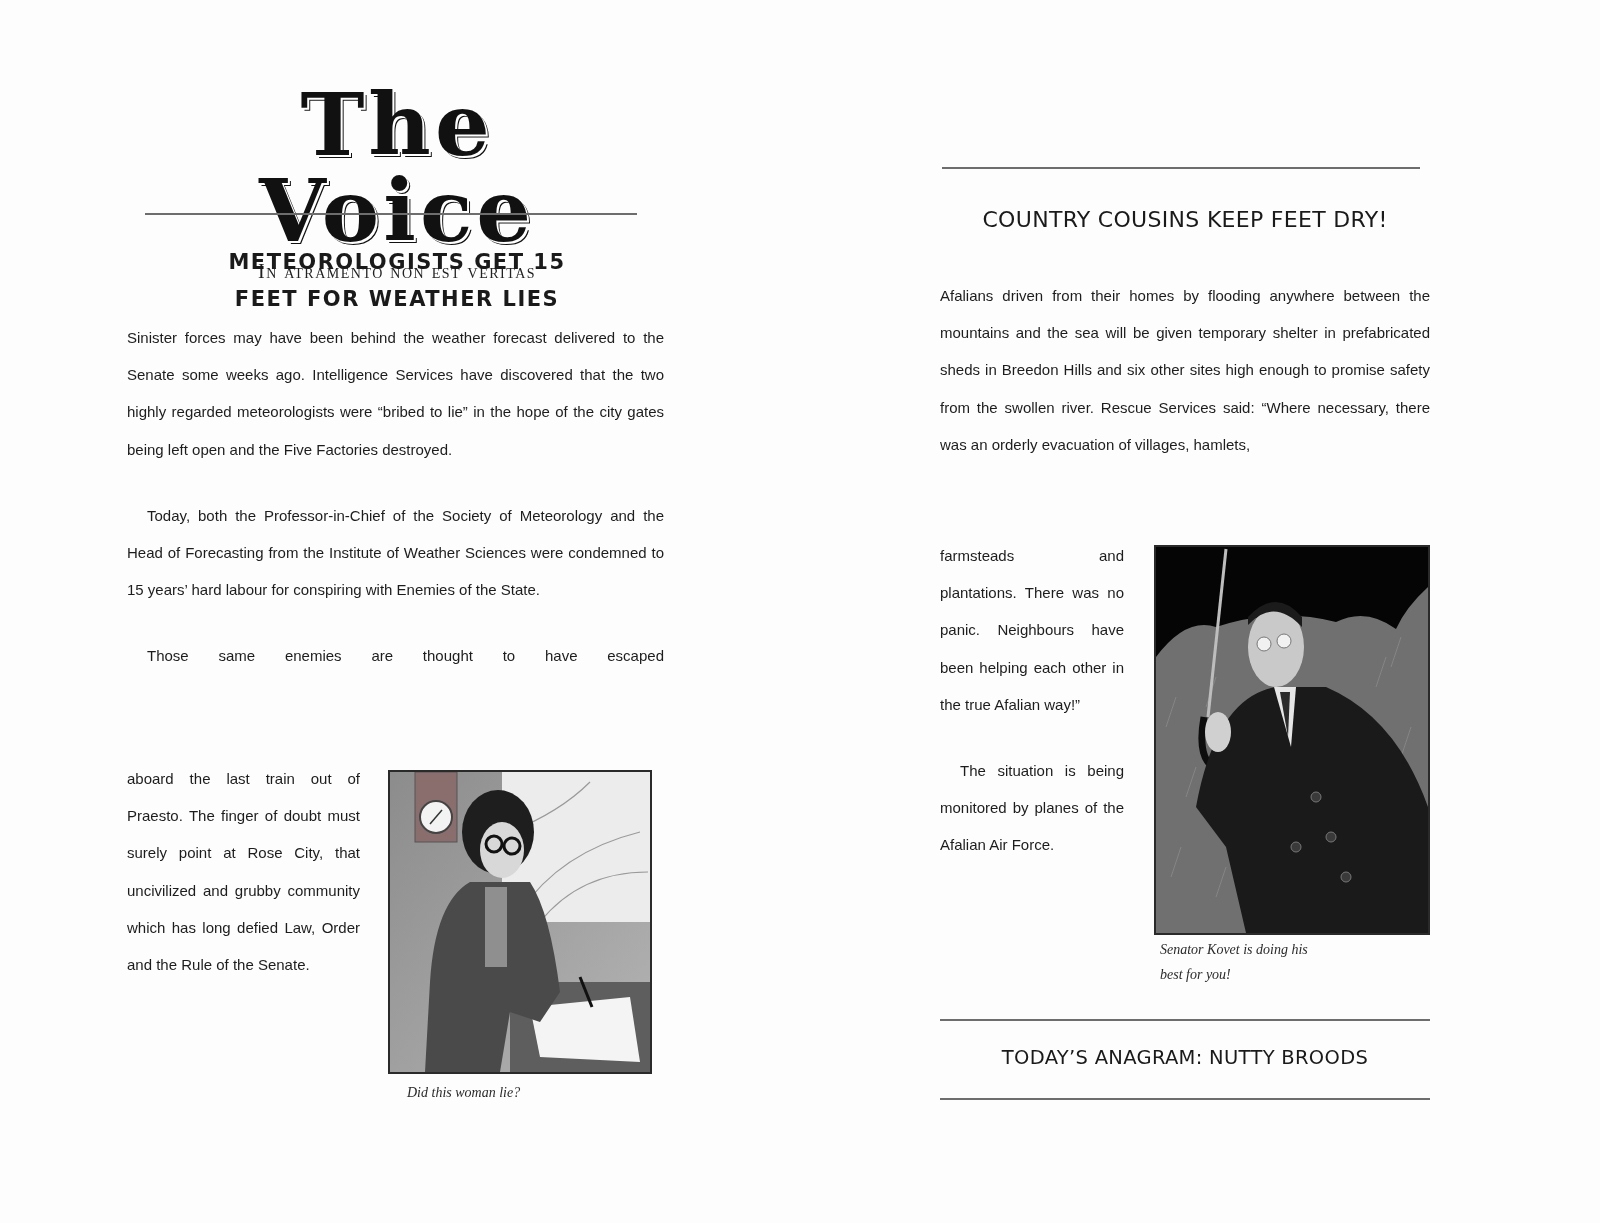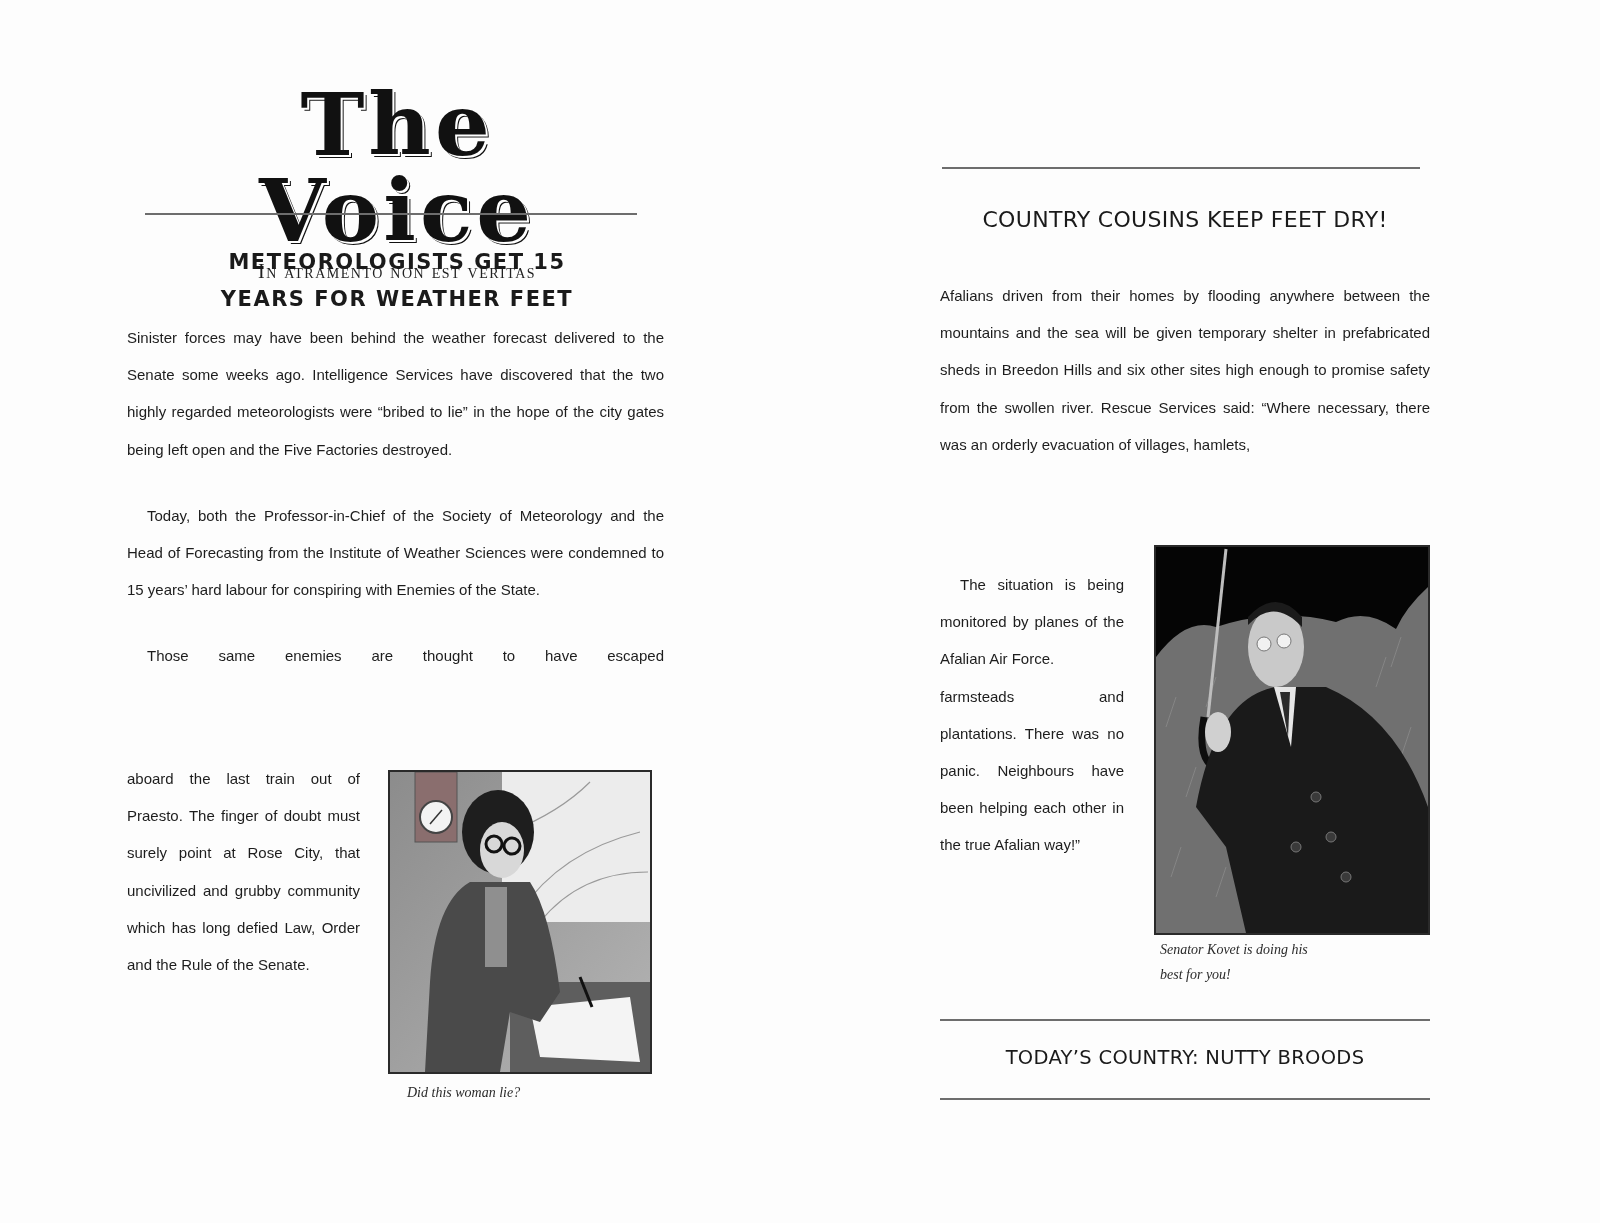--- a/index.html
+++ b/index.html
@@ -41,21 +41,21 @@
 
 <div class="page left">
   <div class="masthead">
     <div class="mast-title">The Voice</div>
     <div class="mast-motto">In atramento non est veritas</div>
   </div>
   <div class="rule" style="left:138px; top:213px; width:492px;"></div>
 
   <div class="headline">
     <div>METEOROLOGISTS GET 15</div>
-    <div>YEARS FOR WEATHER FEET</div>
+    <div>FEET FOR WEATHER LIES</div>
   </div>
 
   <div class="col-left body-text">
     <p class="para">Sinister forces may have been behind the weather forecast delivered to the Senate some weeks ago. Intelligence Services have discovered that the two highly regarded meteorologists were “bribed to lie” in the hope of the city gates being left open and the Five Factories destroyed.</p>
     <p class="para indent">Today, both the Professor-in-Chief of the Society of Meteorology and the Head of Forecasting from the Institute of Weather Sciences were condemned to 15 years’ hard labour for conspiring with Enemies of the State.</p>
     <p class="para indent" style="text-align:justify; text-align-last:justify;">Those same enemies are thought to have escaped</p>
   </div>
   <div class="narrow body-text" style="left:120px; top:760px; width:233px;">aboard the last train out of Praesto. The finger of doubt must surely point at Rose City, that uncivilized and grubby community which has long defied Law, Order and the Rule of the Senate.</div>
 
   <div class="fig" style="left:381px; top:770px; width:260px; height:300px; background:#9a9a9a;">
@@ -87,22 +87,22 @@
   </div>
   <div class="caption" style="left:400px; top:1080px; width:242px;">Did this woman lie?</div>
 </div>
 
 <div class="page right">
   <div class="rule" style="left:142px; top:167px; width:478px;"></div>
   <div class="sans-head" style="left:140px; top:207px; width:490px;">COUNTRY COUSINS KEEP FEET DRY!</div>
 
   <div class="narrow body-text" style="left:140px; top:277px; width:490px;">Afalians driven from their homes by flooding anywhere between the mountains and the sea will be given temporary shelter in prefabricated sheds in Breedon Hills and six other sites high enough to promise safety from the swollen river. Rescue Services said: “Where necessary, there was an orderly evacuation of villages, hamlets,</div>
   <div class="narrow body-text" style="left:140px; top:537px; width:184px;">
+    <p class="para">farmsteads and plantations. There was no panic. Neighbours have been helping each other in the true Afalian way!”</p>
     <p class="para indent">The situation is being monitored by planes of the Afalian Air Force.</p>
-    <p class="para">farmsteads and plantations. There was no panic. Neighbours have been helping each other in the true Afalian way!”</p>
   </div>
 
   <div class="fig" style="left:354px; top:545px; width:272px; height:386px; background:#6f6f6f;">
     <svg width="272" height="386" viewBox="0 0 272 386">
       <rect width="272" height="386" fill="#707070"></rect>
       <path d="M0 0 H272 V40 Q250 60 240 82 Q210 60 180 75 Q120 60 60 80 Q30 70 0 110 Z" fill="#050505"></path>
       <g stroke="#8e8e8e" stroke-width="1" opacity="0.7">
         <line x1="20" y1="150" x2="10" y2="180"></line>
           <line x1="40" y1="220" x2="30" y2="250"></line>
         <line x1="60" y1="130" x2="50" y2="160"></line>
@@ -129,15 +129,15 @@
           <circle cx="190" cy="330" r="5"></circle>
       </g>
     </svg>
   </div>
   <div class="caption" style="left:360px; top:937px; width:266px;">
     <div>Senator Kovet is doing his</div>
     <div>best for you!</div>
   </div>
 
   <div class="rule" style="left:140px; top:1019px; width:490px;"></div>
-  <div class="sans-head" style="left:140px; top:1046px; width:490px; font-size:19.5px;">TODAY’S COUNTRY: NUTTY BROODS</div>
+  <div class="sans-head" style="left:140px; top:1046px; width:490px; font-size:19.5px;">TODAY’S ANAGRAM: NUTTY BROODS</div>
   <div class="rule" style="left:140px; top:1098px; width:490px;"></div>
 </div>
 
 </body></html>

